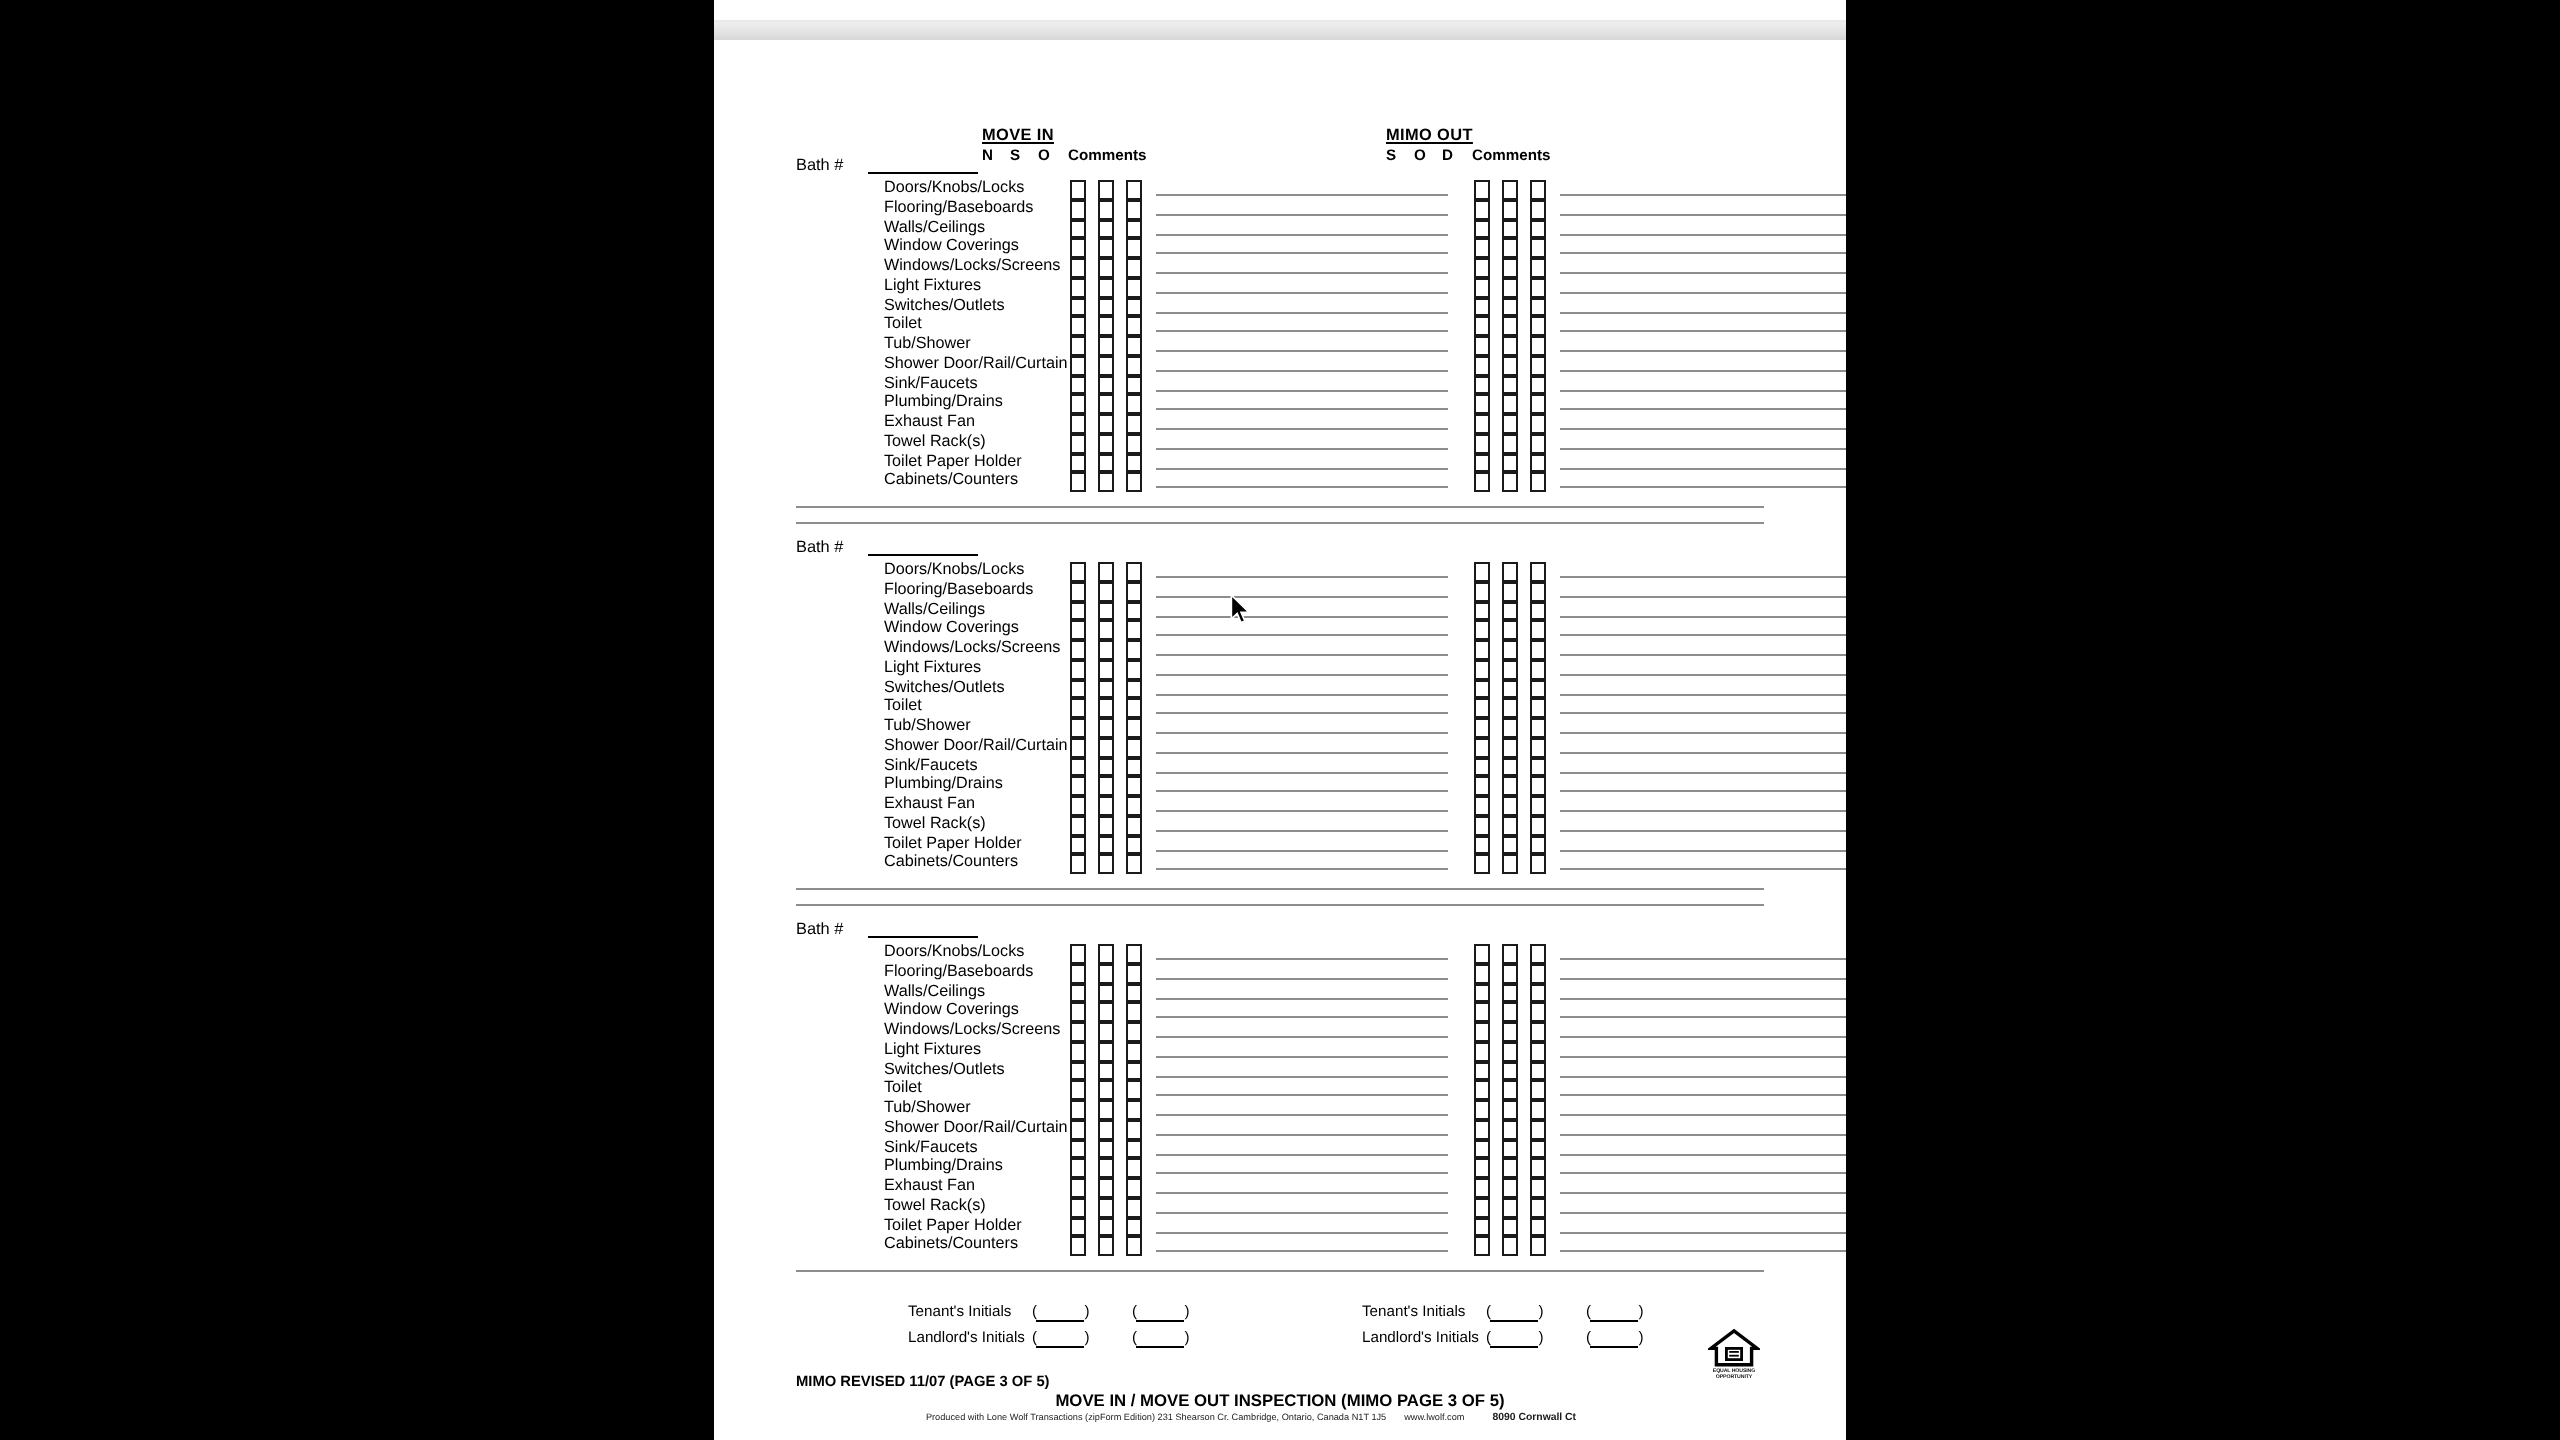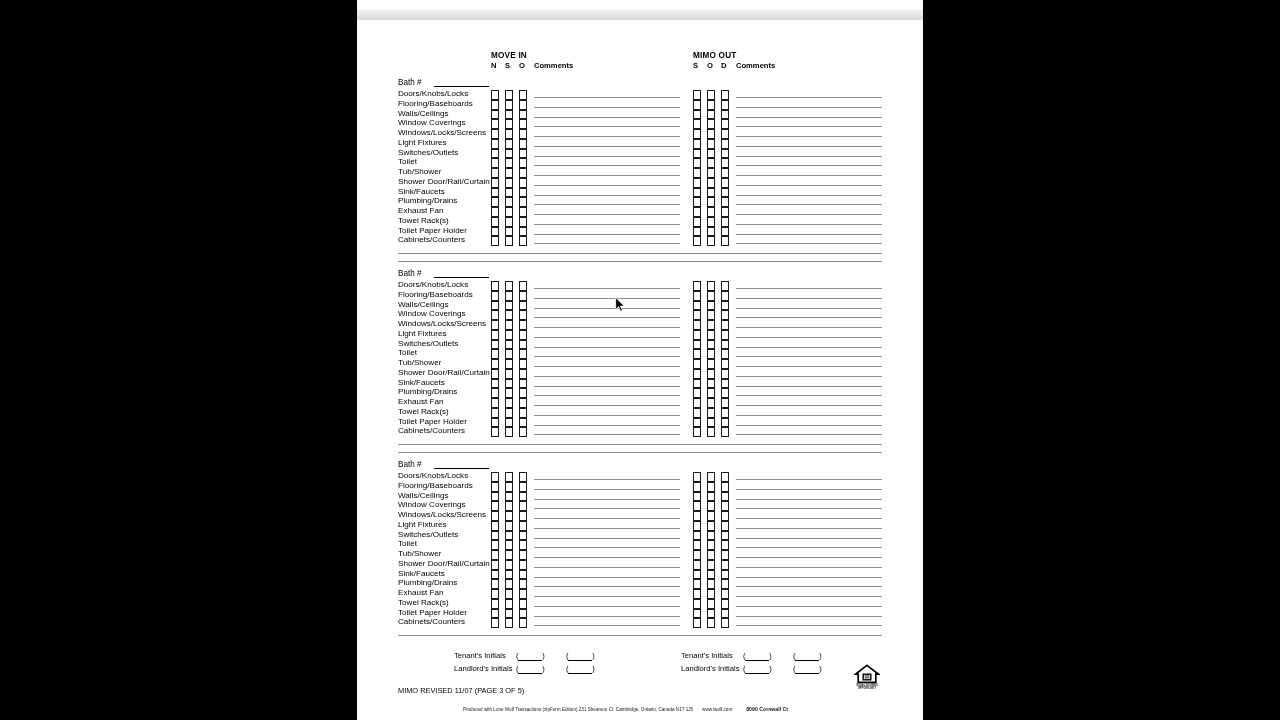--- a/index.html
+++ b/index.html
@@ -53,21 +53,22 @@
     width: 484px;
   }
 
   
   .col-headers {
     position: relative;
     height: 27px;
   }
   .hdr-group {
     position: absolute;
-    top: 0;
+    top: 12px;
+    text-decoration: underline;
   }
   .hdr-group.movein  { left: 93px; }
   .hdr-group.moveout { left: 295px; }
   .hdr-title {
     font-size: 8.2px;
     font-weight: bold;
     letter-spacing: .2px;
     line-height: 10px;
     white-space: nowrap;
   }
@@ -110,20 +111,21 @@
     top: 8px;
     width: 55px;
     border-bottom: 1px solid #000;
   }
 
   .rows { position: relative; }
 
   .row {
     position: relative;
     height: 9.75px;
+    margin-left: 44px;
   }
   .row-label {
     position: absolute;
     left: 0;
     top: -1px;
     font-size: 8.1px;
     line-height: 10px;
     white-space: nowrap;
   }
 
@@ -194,21 +196,21 @@
   .ini-blank.s2 { left: 112px; }
   .ini-blank u { text-decoration: none; border-bottom: 1px solid #000; padding: 0 12px; }
 
   
   .footer { position: relative; }
   .foot-mimo {
     position: absolute;
     left: 0;
     top: 0;
     font-size: 7.4px;
-    font-weight: normal;
+    font-weight: bold;
     white-space: nowrap;
   }
   .foot-title {
     position: absolute;
     left: 0;
     top: 9px;
     width: 484px;
     text-align: center;
     font-size: 8.4px;
     font-weight: bold;
@@ -1076,20 +1078,21 @@
             <div class="ini-row">
               <span class="ini-label">Landlord's Initials</span>
               <span class="ini-blank s1"><span>(</span><u></u><span>)</span></span>
               <span class="ini-blank s2"><span>(</span><u></u><span>)</span></span>
             </div>
           </div>
         </div>
 
       <div class="footer" id="footer" style="margin-top: 6px; height: 30px;">
         <div class="foot-mimo">MIMO REVISED 11/07 (PAGE 3 OF 5)</div>
+        <div class="foot-title">MOVE IN / MOVE OUT INSPECTION (MIMO PAGE 3 OF 5)</div>
         <div class="foot-produced">
           <span>Produced with Lone Wolf Transactions (zipForm Edition) 231 Shearson Cr. Cambridge, Ontario, Canada N1T 1J5</span><span class="site">www.lwolf.com</span><span class="prop">8090 Cornwall Ct</span>
         </div>
         <div class="eho">
           <svg width="26" height="20" viewBox="0 0 26 20">
             <path d="M13 1.4 L24.6 10.2 L21.8 10.2 L21.8 18.4 L4.2 18.4 L4.2 10.2 L1.4 10.2 Z" fill="none" stroke="#000" stroke-width="1.7"></path>
             <rect x="9.2" y="10.2" width="7.6" height="5.6" fill="none" stroke="#000" stroke-width="1.4"></rect>
             <rect x="10.6" y="11.5" width="4.8" height="0.9" fill="#000"></rect>
             <rect x="10.6" y="13.4" width="4.8" height="0.9" fill="#000"></rect>
           </svg>

